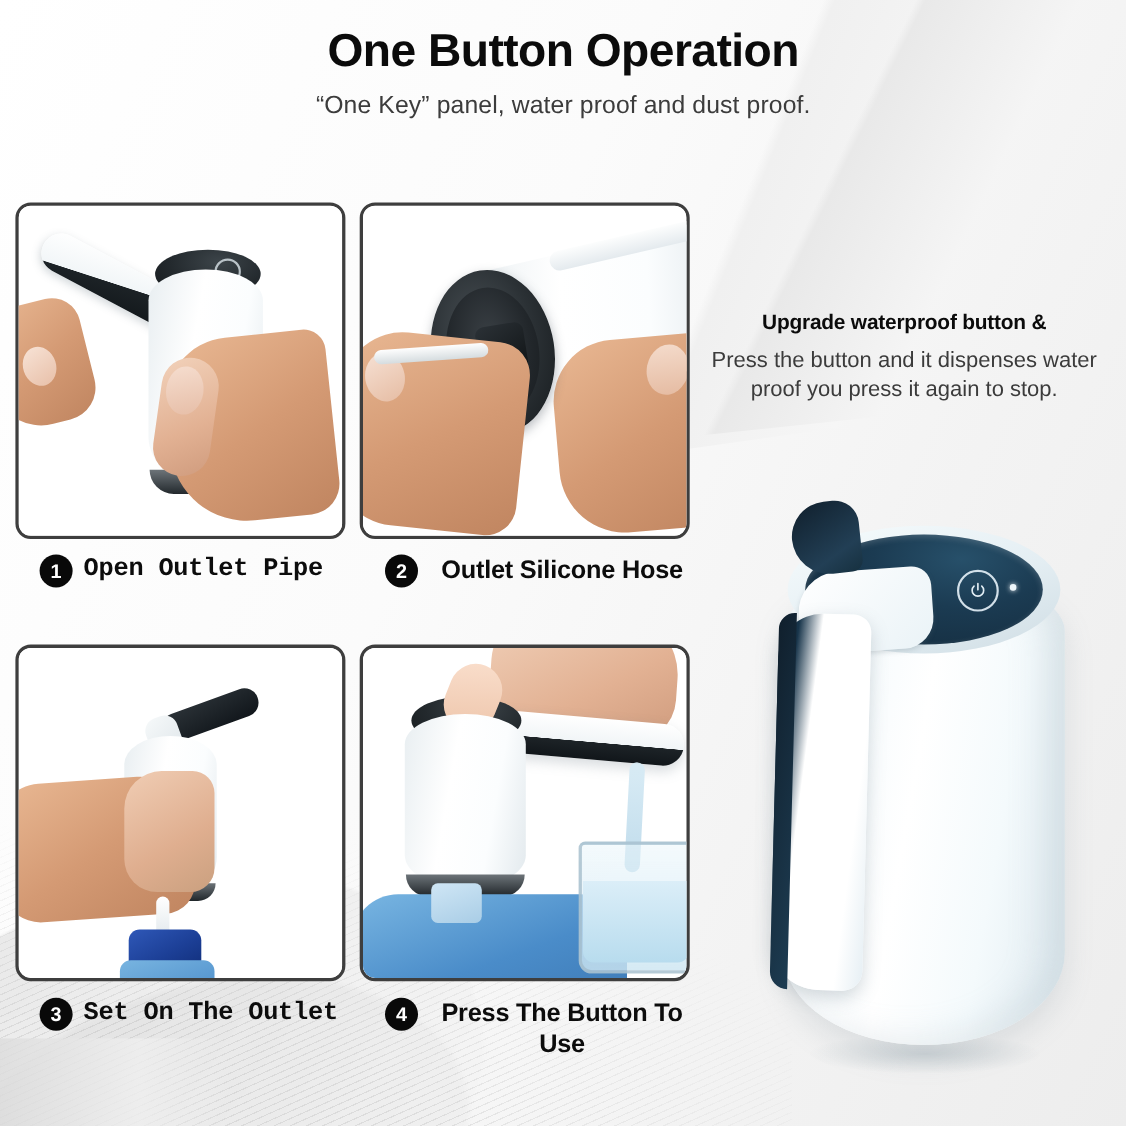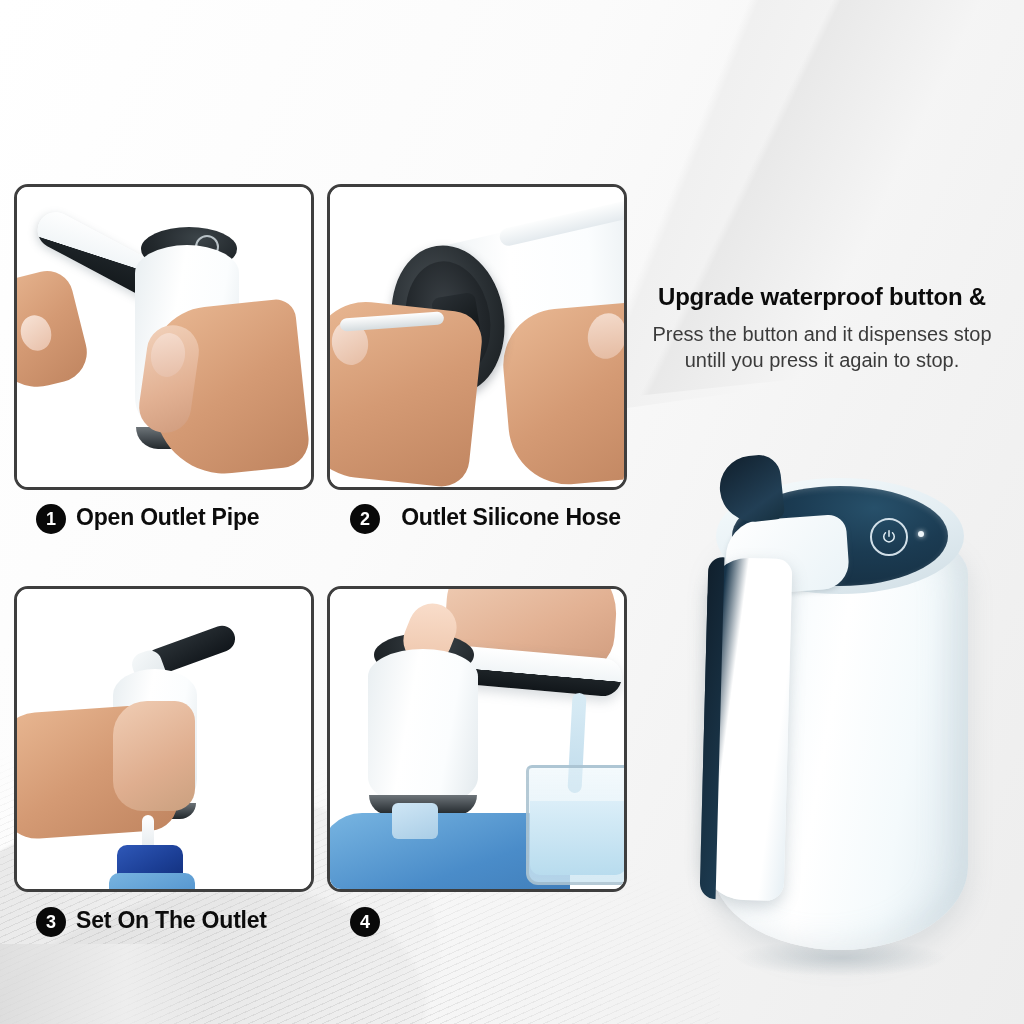--- a/index.html
+++ b/index.html
@@ -48,26 +48,26 @@
   .p4{left:327px;top:586px;width:294px;height:300px;}
 
   .caption{position:absolute;z-index:6;display:flex;align-items:flex-start;gap:10px;}
   .c1{left:36px;top:503px;width:282px;}
   .c2{left:350px;top:503px;width:282px;}
   .c3{left:36px;top:906px;width:282px;}
   .c4{left:350px;top:906px;width:282px;}
   .badge{flex:0 0 auto;width:30px;height:30px;border-radius:50%;background:#090909;color:#fff;
     font-size:18px;font-weight:bold;display:flex;align-items:center;justify-content:center;line-height:1;margin-top:1px;}
   .cap-text{font-size:23px;font-weight:bold;color:#0c0c0c;line-height:1.22;letter-spacing:-.2px;}
-  .c1 .cap-text,.c3 .cap-text{white-space:nowrap;}
+  .c1 .cap-text,.c3 .cap-text{white-space:nowrap;font-family:Liberation Mono, monospace;}
   .c2 .cap-text,.c4 .cap-text{text-align:center;flex:1;}
 
   
   .side-text{position:absolute;left:636px;top:282px;width:372px;text-align:center;z-index:6;}
-  .side-head{font-size:24px;font-weight:bold;color:#0b0b0b;line-height:1.22;letter-spacing:-.2px;}
+  .side-head{font-size:19px;font-weight:bold;color:#0b0b0b;line-height:1.22;letter-spacing:-.2px;}
   .side-body{margin-top:10px;font-size:20px;color:#3b3b3b;line-height:1.3;font-weight:400;}
 
   
   .hero{position:absolute;left:690px;top:462px;width:300px;height:520px;z-index:4;}
   .hero-body{position:absolute;left:22px;top:58px;width:256px;height:430px;
     border-radius:128px/54px 54px 84px 84px;
     background:linear-gradient(100deg,#e2eef3 0%,#f2f9fc 16%,#ffffff 46%,#f4fafc 72%,#dfeaf0 100%);
     box-shadow:inset -16px 0 34px rgba(160,180,190,.30), inset 14px 0 26px rgba(255,255,255,.9),
                0 12px 26px rgba(120,140,150,.18);}
   .hero-top{position:absolute;left:26px;top:16px;width:248px;height:116px;border-radius:50%;
@@ -205,20 +205,24 @@
 <div id="stage">
 
   <div class="bg-base"></div>
   <div class="bg-swoosh-a"></div>
   <div class="bg-swoosh-b"></div>
   <div class="bg-wave"></div>
   <div class="bg-wave2"></div>
   <div class="bg-lines"></div>
   <div class="bg-corner"></div>
 
+  <div class="header">
+    <div class="title">One Button Operation</div>
+    <div class="subtitle">“One Key” panel, water proof and dust proof.</div>
+  </div>
 
   <div class="panel p1">
     <div class="ph">
       <div class="a1-lhand skin"></div>
       <div class="a1-lnail"></div>
       <div class="a1-arm"></div>
       <div class="a1-top dark-top"></div>
       <div class="a1-btn"></div>
       <div class="a1-body dev-white"></div>
       <div class="a1-cap"></div>
@@ -281,27 +285,28 @@
       <div class="a4-cap"></div>
       <div class="a4-bottle"></div>
       <div class="a4-neck"></div>
       <div class="a4-stream"></div>
       <div class="a4-glass"></div>
       <div class="a4-water"></div>
     </div>
   </div>
   <div class="caption c4">
     <div class="badge">4</div>
+    <div class="cap-text">Press The Button To Use</div>
   </div>
 
   <div class="side-text">
     <div class="side-head">
       <div>Upgrade waterproof button &amp;</div>
     </div>
-    <div class="side-body">Press the button and it dispenses stop untill you press it again to stop.</div>
+    <div class="side-body">Press the button and it dispenses water proof you press it again to stop.</div>
   </div>
 
   <div class="hero">
     <div class="hero-base-shadow"></div>
     <div class="hero-body"></div>
     <div class="hero-top"></div>
     <div class="hero-panel">
       <div class="pwr">
         <svg width="18" height="18" viewBox="0 0 24 24" fill="none" stroke="#e2eef5" stroke-width="2" stroke-linecap="round">
           <path d="M12 3.5 L12 11"></path>

